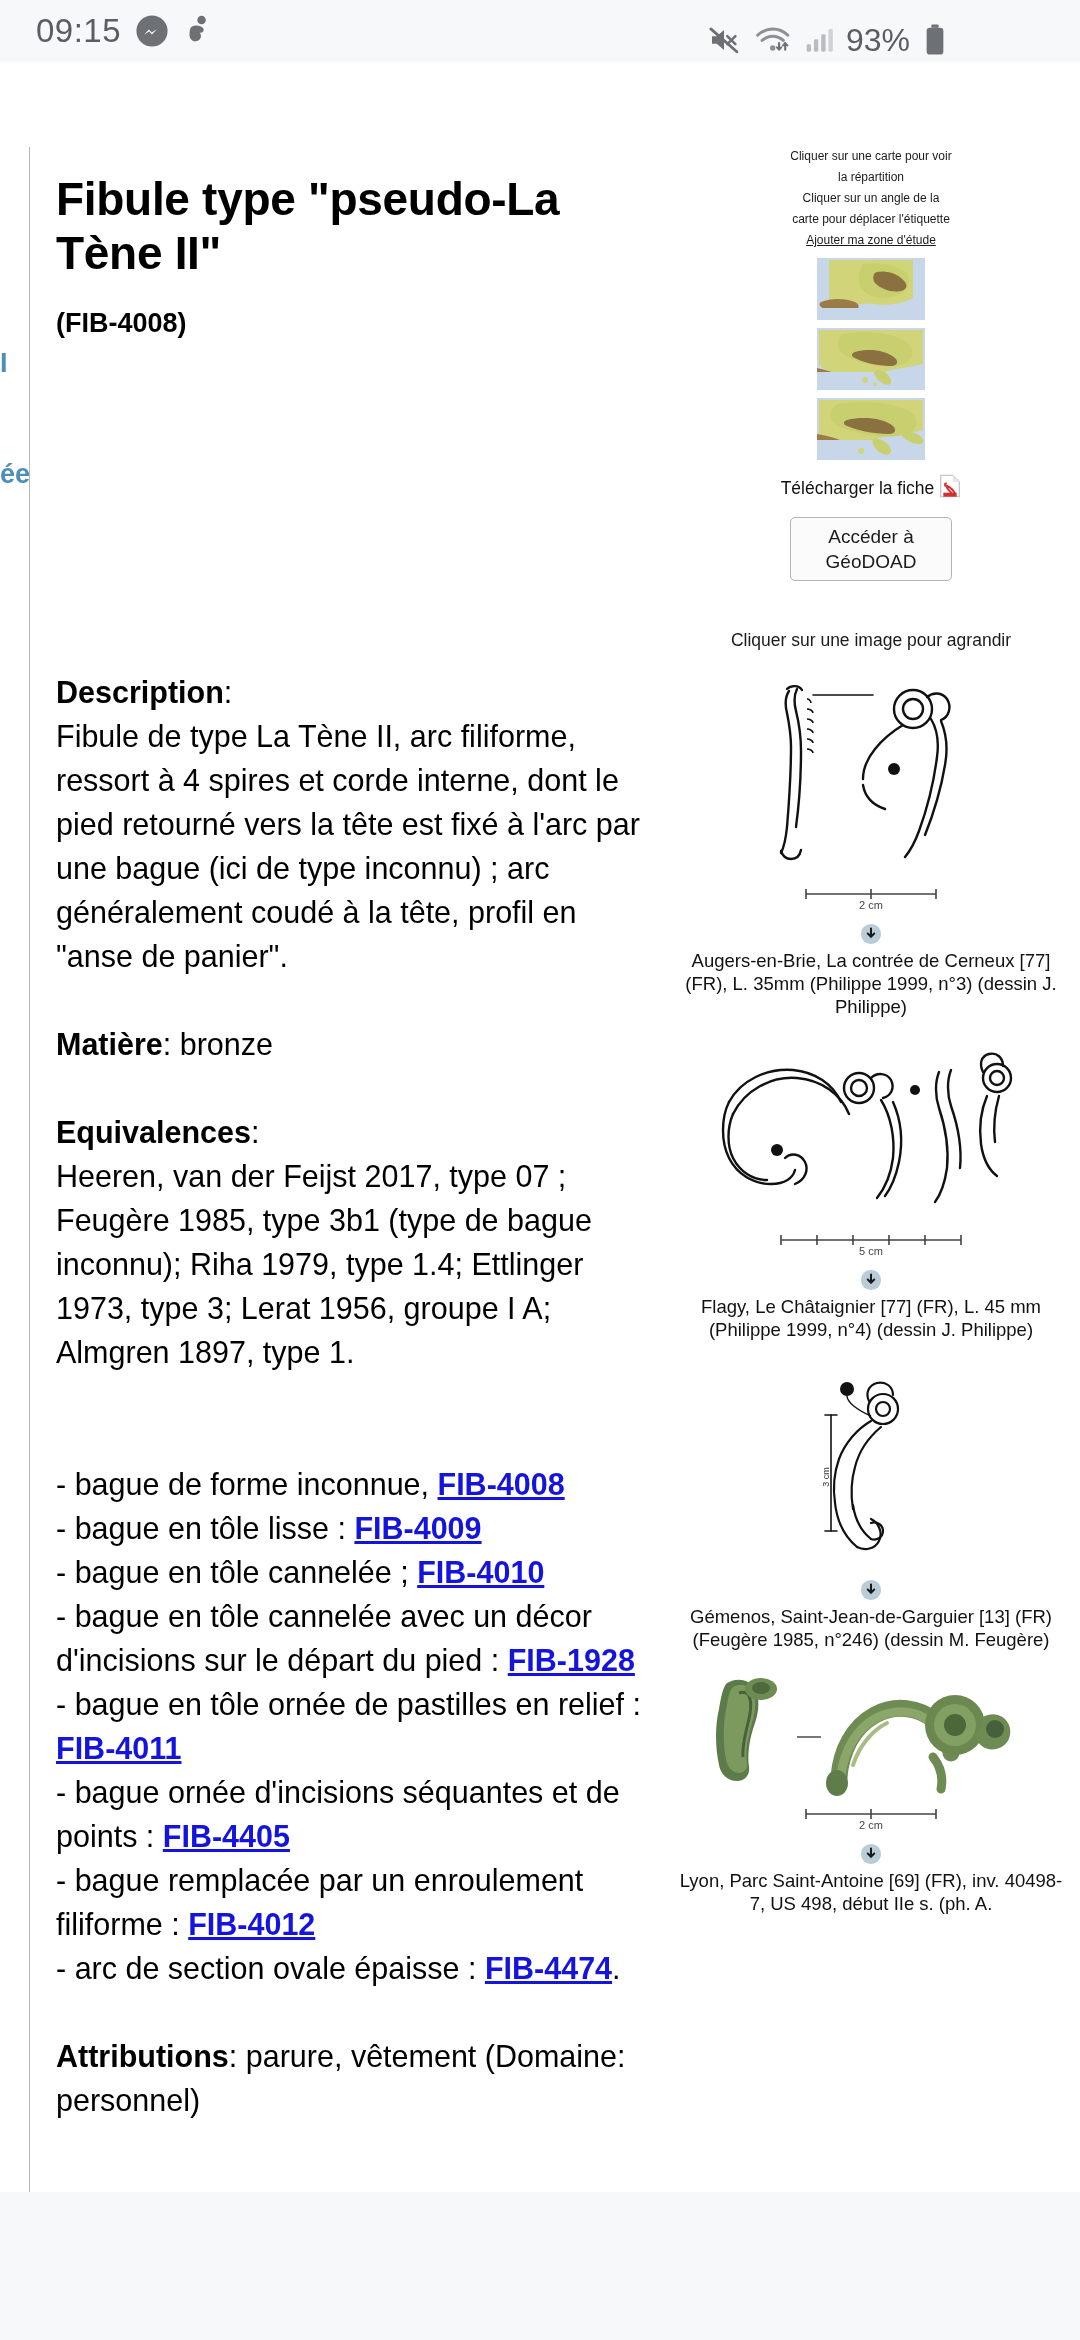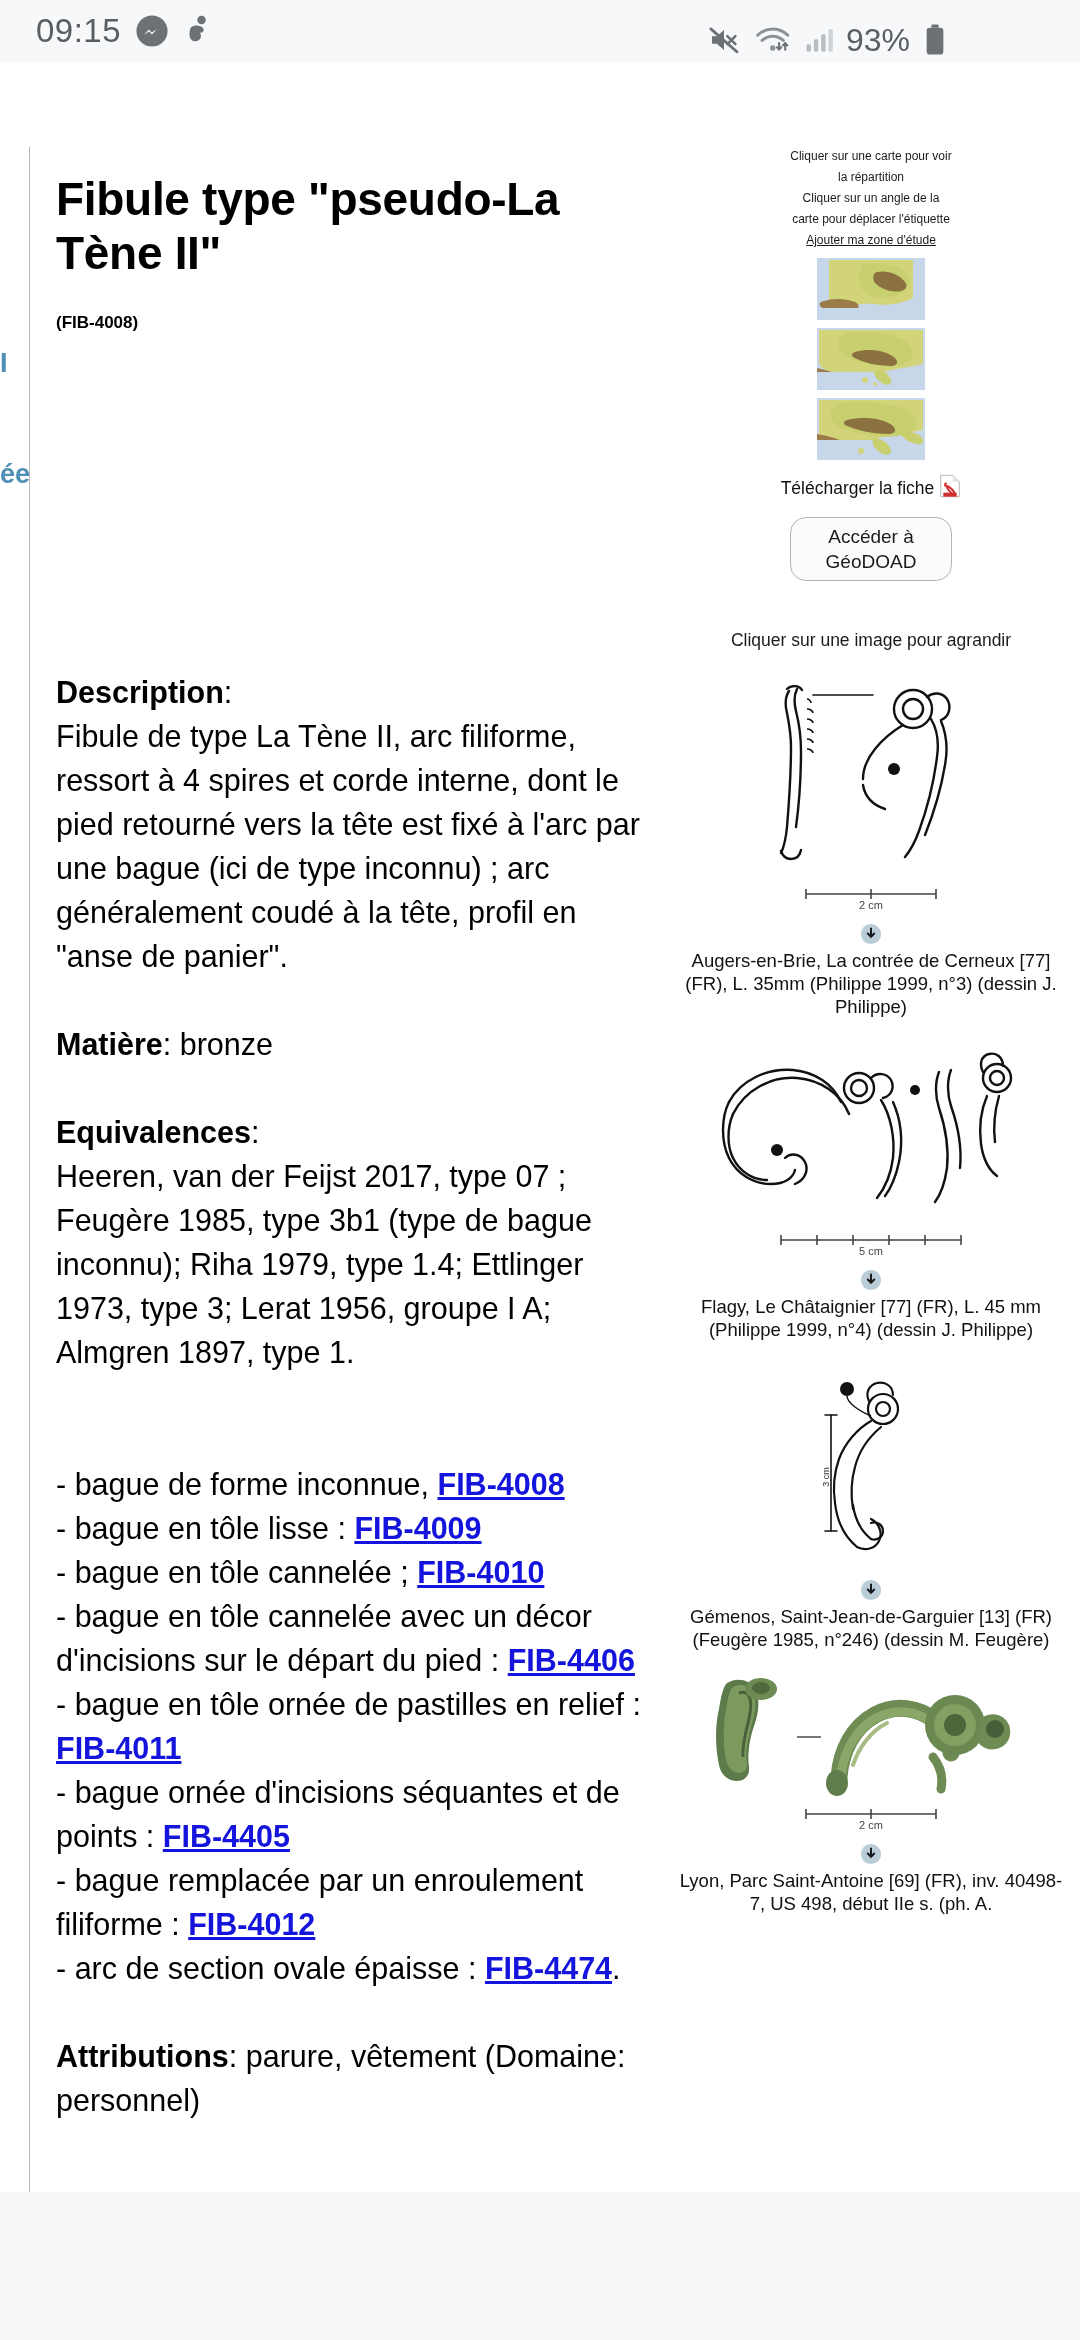--- a/index.html
+++ b/index.html
@@ -53,21 +53,21 @@
   
   #textcol{
     position:absolute;left:56px;top:110px;width:604px;
     color:#000;font-size:30.5px;line-height:44px;
   }
   #textcol h1{
     margin:0;font-size:46px;line-height:54px;font-weight:bold;
     letter-spacing:-.3px;
   }
   #textcol .refcode{
-    margin-top:26px;font-size:17px;font-weight:bold;line-height:34px;
+    margin-top:26px;font-size:27px;font-weight:bold;line-height:34px;
   }
   .sec{margin-top:0;}
   .sec .lbl{font-weight:bold;}
   .blank{height:44px;}
   a.fib{color:#1414dd;font-weight:bold;text-decoration:underline;}
 
   
   #rightcol{
     position:absolute;left:662px;top:84px;width:418px;
     text-align:center;color:#111;
@@ -83,21 +83,21 @@
     border:0;background:#c7d6ea;position:relative;overflow:hidden;
   }
   .thumb.t1{height:62px;}
   .thumb.t2,.thumb.t3{height:62px;}
   .dl{
     margin-top:14px;font-size:17.5px;line-height:22px;color:#111;
   }
   .pdfico{display:inline-block;vertical-align:-4px;margin-left:5px;}
   .btn-geodoad{
     margin:14px auto 0;width:162px;min-height:62px;
-    border:1px solid #b4b4b4;border-radius:16px;background:#fbfbfb;
+    border:1px solid #b4b4b4;border-radius:5px;background:#fbfbfb;
     font-size:19px;line-height:25px;color:#1b1b1b;
     display:flex;align-items:center;justify-content:center;
     box-sizing:border-box;padding:6px 4px;
   }
   .imghint{
     margin-top:48px;font-size:17.5px;color:#1b1b1b;line-height:22px;
   }
   figure.fig{margin:0;padding:0;}
   figure.fig .drawing{
     margin:0 auto;display:block;
@@ -204,21 +204,21 @@
         <div>
           <span>- bague de forme inconnue, </span><a class="fib" href="#">FIB-4008</a><span></span>
         </div>
         <div>
           <span>- bague en tôle lisse : </span><a class="fib" href="#">FIB-4009</a><span></span>
         </div>
         <div>
           <span>- bague en tôle cannelée ; </span><a class="fib" href="#">FIB-4010</a><span></span>
         </div>
         <div>
-          <span>- bague en tôle cannelée avec un décor d'incisions sur le départ du pied : </span><a class="fib" href="#">FIB-4406</a><span></span>
+          <span>- bague en tôle cannelée avec un décor d'incisions sur le départ du pied : </span><a class="fib" href="#">FIB-1928</a><span></span>
         </div>
         <div>
           <span>- bague en tôle ornée de pastilles en relief : </span><a class="fib" href="#">FIB-4011</a><span></span>
         </div>
         <div>
           <span>- bague ornée d'incisions séquantes et de points : </span><a class="fib" href="#">FIB-4405</a><span></span>
         </div>
         <div>
           <span>- bague remplacée par un enroulement filiforme : </span><a class="fib" href="#">FIB-4012</a><span></span>
         </div>

